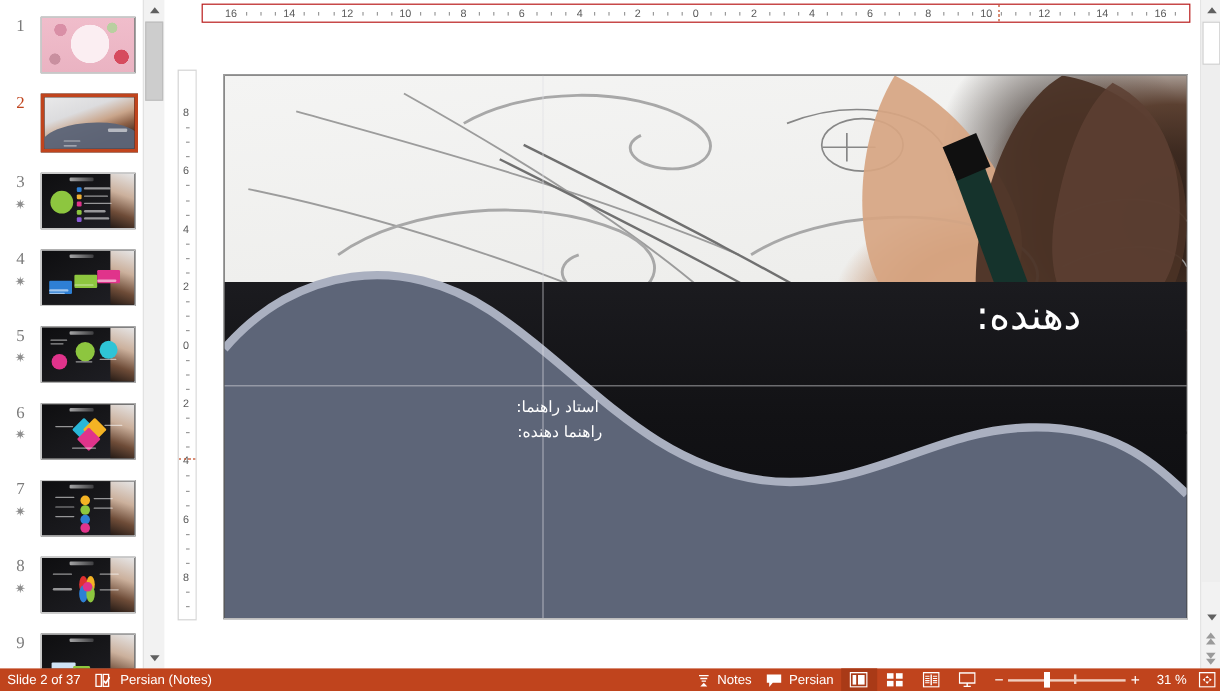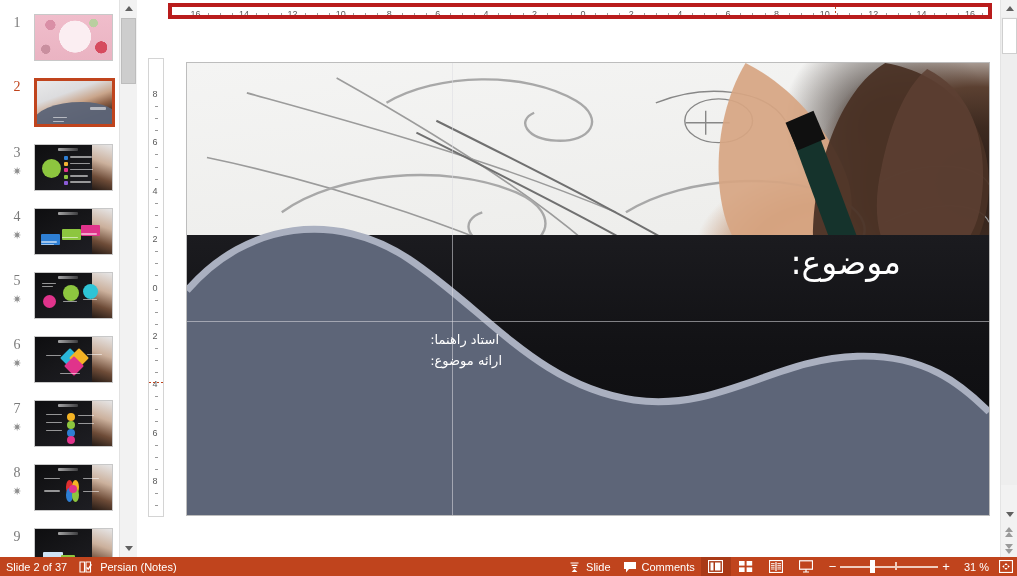--- a/index.html
+++ b/index.html
@@ -93,21 +93,21 @@
     background: #cdcdcd; border: 1px solid #bdbdbd;
   }
   #thumb-sb-track {
     position: absolute; left: 0; top: 17px; width: 17px; bottom: 17px; background: #f2f2f2;
   }
   #thumb-sb-down { position: absolute; left: 0; bottom: 0; }
 
   
   #h-ruler {
     position: absolute; left: 168px; top: 3px; width: 824px; height: 16px;
-    background: #ffffff; border: 4px solid #b91c1c;
+    background: #ffffff; border: 1px solid #b91c1c;
     overflow: hidden;
   }
   #v-ruler {
     position: absolute; left: 148px; top: 58px; width: 16px; height: 459px;
     background: #ffffff; border: 1px solid #d4d4d4; overflow: hidden;
   }
   .rtick { position: absolute; background: #9a9a9a; }
   .rlabel {
     position: absolute; font-size: 9px; color: #5a5a5a;
     font-family: "Liberation Sans", sans-serif; line-height: 1;
@@ -554,23 +554,23 @@
       <div id="slide-dark"></div>
 
       <svg id="wave-svg" viewBox="0 0 804 300" preserveAspectRatio="none">
         <path d="M0 74 C60 4 150 -6 222 42 C300 94 352 170 448 184 C534 196 590 142 672 140 C740 138 776 168 804 196 L804 300 L0 300 Z" fill="#5d6578"></path>
         <path d="M0 74 C60 4 150 -6 222 42 C300 94 352 170 448 184 C534 196 590 142 672 140 C740 138 776 168 804 196" fill="none" stroke="#aab0c0" stroke-width="7"></path>
       </svg>
 
       <div class="guide" id="guide-v"></div>
       <div class="guide" id="guide-h"></div>
 
-      <div class="slide-txt" id="txt-subject">موضوع:</div>
+      <div class="slide-txt" id="txt-subject">دهنده:</div>
       <div class="slide-txt" id="txt-supervisor">استاد راهنما:</div>
-      <div class="slide-txt" id="txt-presenter">ارائه موضوع:</div>
+      <div class="slide-txt" id="txt-presenter">راهنما دهنده:</div>
     </div>
   </div>
 
   <div id="v-scroll">
     <div id="v-sb-track"></div>
     <div class="sb-btn" style="position:absolute;left:0;top:0;">
       <span class="sb-arrow up"></span>
     </div>
     <div id="v-sb-thumb"></div>
 
@@ -605,28 +605,28 @@
 
     <div class="sb-item" id="sb-lang">Persian (Notes)</div>
 
     <div class="sb-spacer"></div>
 
     <div class="sb-item">
       <svg width="13" height="13" viewBox="0 0 13 13" style="margin-right:5px">
         <path d="M2.5 3 H10.5 M3.6 5.4 H9.4 M4.7 7.6 H8.3" stroke="#fff" stroke-width="1.2"></path>
         <path d="M6.5 9 L3.6 12 H9.4 Z" fill="#fff"></path>
       </svg>
-      <span>Slide</span>
+      <span>Notes</span>
     </div>
 
     <div class="sb-item">
       <svg width="14" height="12" viewBox="0 0 14 12" style="margin-right:5px">
         <path d="M1 1 H13 V8 H6 L3 11.5 V8 H1 Z" fill="#fff"></path>
       </svg>
-      <span>Comments</span>
+      <span>Persian</span>
     </div>
 
     <div class="view-btn active">
       <svg width="15" height="13" viewBox="0 0 15 13">
         <rect x="0.5" y="0.5" width="14" height="12" fill="none" stroke="#fff" stroke-width="1.2"></rect>
         <rect x="2.5" y="2.5" width="3" height="8" fill="#fff"></rect>
         <rect x="7" y="2.5" width="5.5" height="8" fill="#fff"></rect>
       </svg>
     </div>
     <div class="view-btn">

